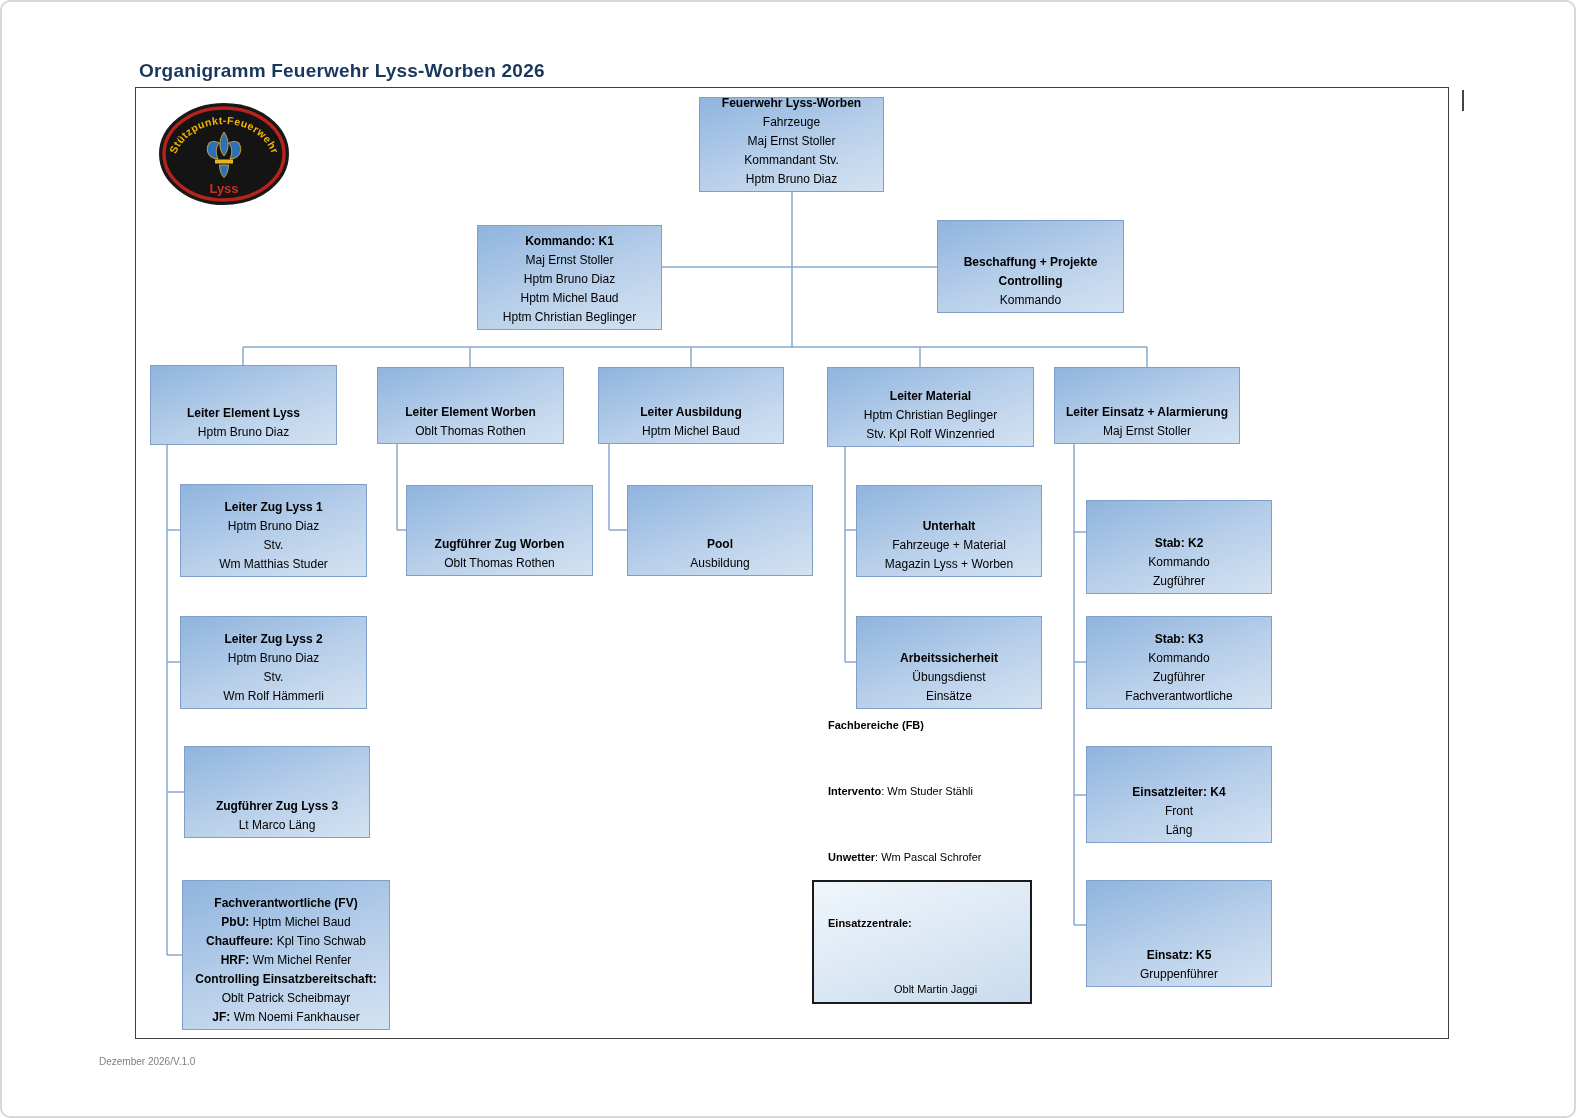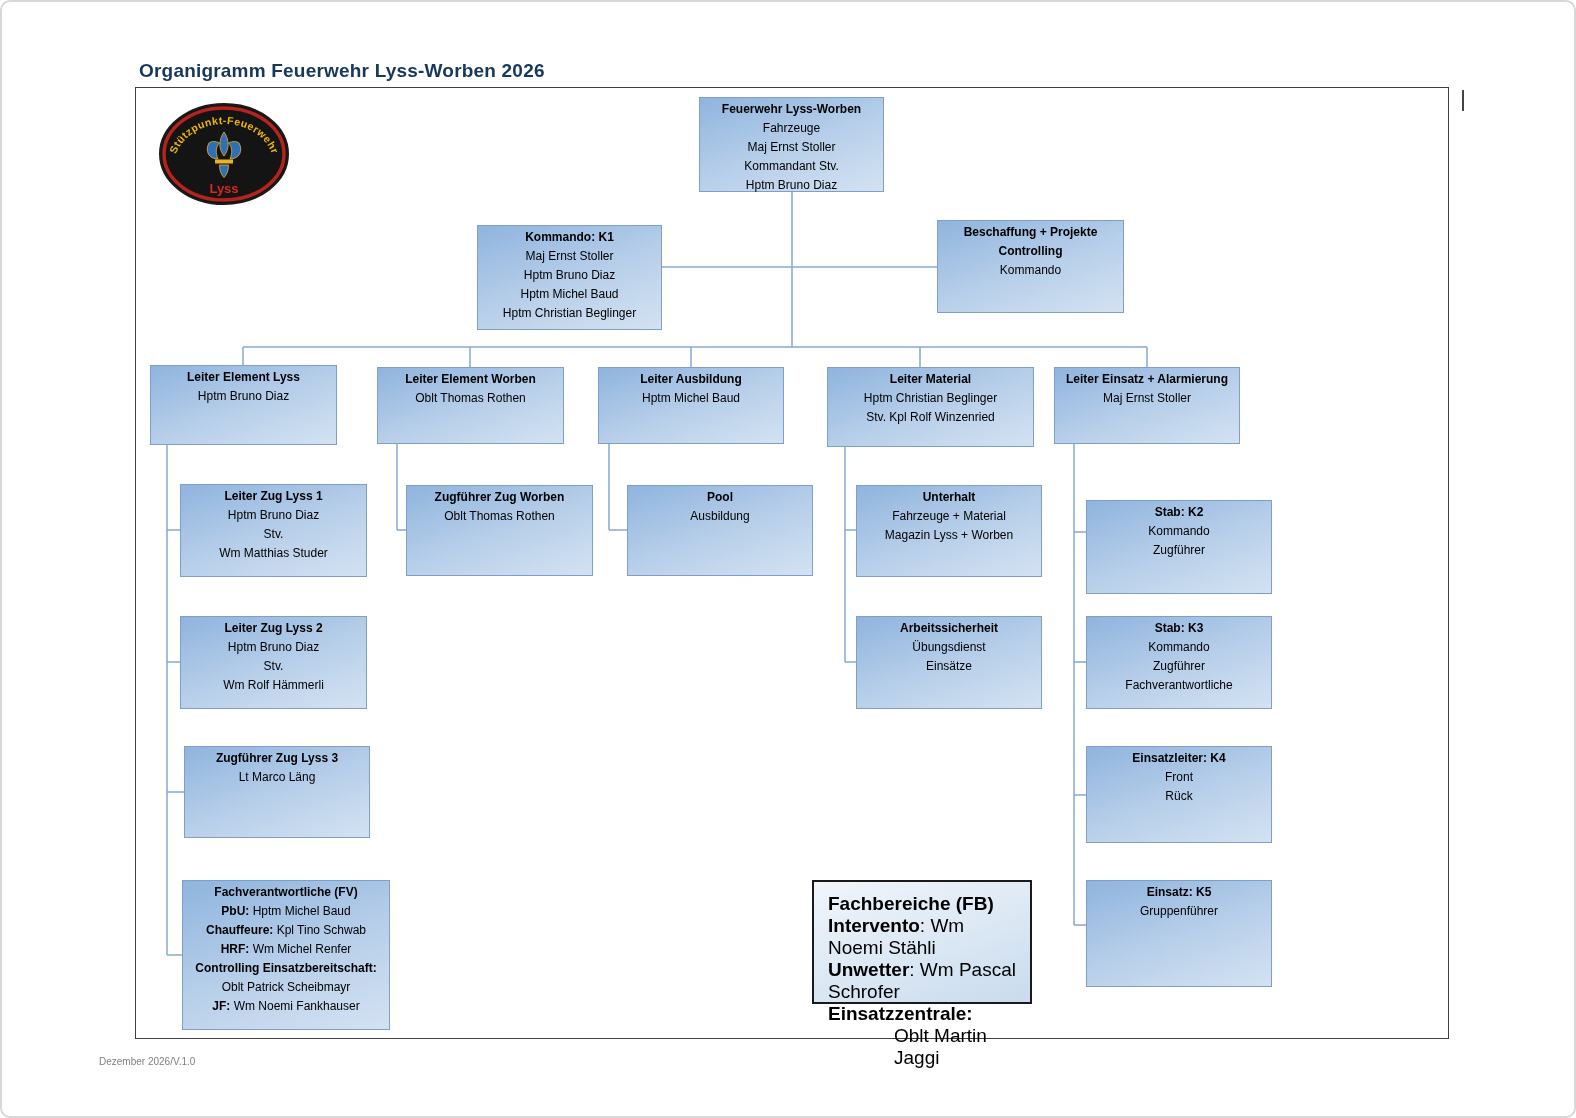--- a/index.html
+++ b/index.html
@@ -30,34 +30,35 @@
     background: #ffffff;
   }
   #connectors {
     position: absolute; left: 0; top: 0;
     width: 1576px; height: 1118px;
     pointer-events: none;
   }
   #connectors line { stroke: var(--connector, #87a9cf); stroke-width: 1.5; }
   .org-box {
     position: absolute;
-    display: flex; flex-direction: column; justify-content: flex-start;
+    display: flex; flex-direction: column; justify-content: flex-end;
     text-align: center;
     font-size: 12px; line-height: 19px; color: #000;
     padding: 2px;
     background: linear-gradient(160deg, var(--box-fill-top, #8fb4de) 0%, #b9d0ea 55%, var(--box-fill-bottom, #d3e2f2) 100%);
     border: 1px solid var(--box-border, #7f9fc6);
   }
   .org-box .b { font-weight: bold; }
   .org-box.fb {
     text-align: left;
-    font-size: 19px; line-height: 22px;
-    padding: 11px 14px;
+    font-size: 11px; line-height: 22px;
+    padding: 2px 14px;
     background: linear-gradient(160deg, #f0f6fb 0%, #d9e6f3 60%, #c9dbee 100%);
     border: 2px solid #1a1a1a;
+    gap: 44px;
   }
   .org-box.fb .indent { padding-left: 66px; }
   .logo {
     position: absolute; left: 156px; top: 100px;
     width: 132px; height: 104px;
   }
   .cursor-mark {
     position: absolute; left: 1460px; top: 88px;
     width: 2px; height: 21px; background: #444;
   }
@@ -210,29 +211,29 @@
     </div>
   <div class="org-box" style="left:1084px;top:614px;width:186px;height:93px">
       <div class="box-line"><span class="b">Stab: K3</span></div>
       <div class="box-line"><span>Kommando</span></div>
       <div class="box-line"><span>Zugführer</span></div>
       <div class="box-line"><span>Fachverantwortliche</span></div>
     </div>
   <div class="org-box" style="left:1084px;top:744px;width:186px;height:97px">
       <div class="box-line"><span class="b">Einsatzleiter: K4</span></div>
       <div class="box-line"><span>Front</span></div>
-      <div class="box-line"><span>Rück</span></div>
+      <div class="box-line"><span>Läng</span></div>
     </div>
   <div class="org-box" style="left:1084px;top:878px;width:186px;height:107px">
       <div class="box-line"><span class="b">Einsatz: K5</span></div>
       <div class="box-line"><span>Gruppenführer</span></div>
     </div>
   <div class="org-box fb" style="left:810px;top:878px;width:220px;height:124px">
       <div class="box-line"><span class="b">Fachbereiche (FB)</span></div>
-      <div class="box-line"><span class="b">Intervento</span><span>: Wm Noemi Stähli</span></div>
+      <div class="box-line"><span class="b">Intervento</span><span>: Wm Studer Stähli</span></div>
       <div class="box-line"><span class="b">Unwetter</span><span>: Wm Pascal Schrofer</span></div>
       <div class="box-line"><span class="b">Einsatzzentrale:</span></div>
       <div class="box-line indent"><span>Oblt Martin Jaggi</span></div>
     </div>
 
   <div class="cursor-mark"></div>
 
   <div class="doc-footer">Dezember 2026/V.1.0</div>
 
 </div>

